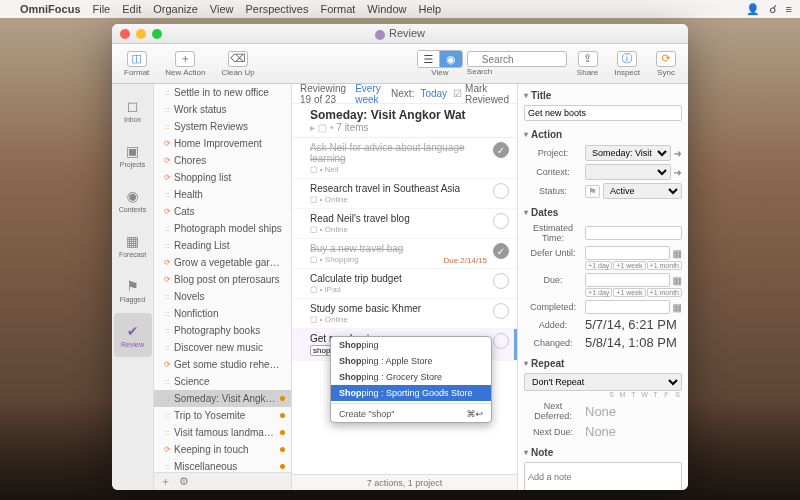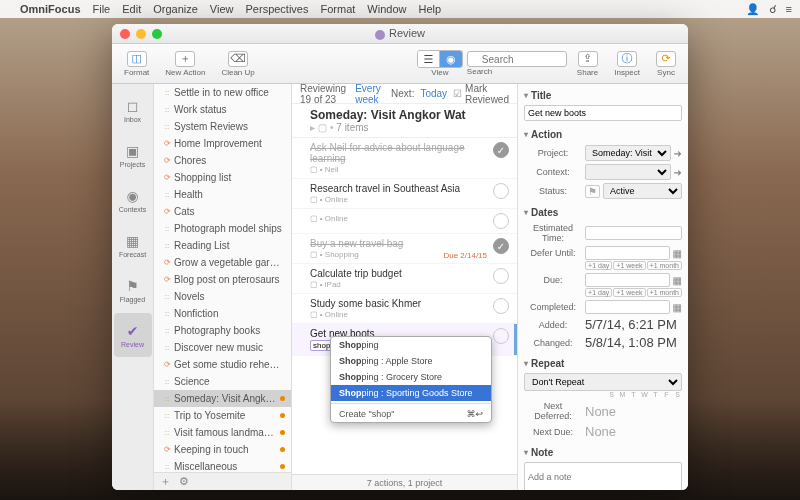--- a/index.html
+++ b/index.html
@@ -316,20 +316,21 @@
           </div>
           <div class="task">
             <div class="tc">
               <div class="tt ">Research travel in Southeast Asia</div>
               <div class="tm">▢ • Online</div>
             </div>
             <div class="circle "></div>
           </div>
           <div class="task">
             <div class="tc">
+              <div class="tt ">Read Neil's travel blog</div>
               <div class="tm">▢ • Online</div>
             </div>
             <div class="circle "></div>
           </div>
           <div class="task">
             <div class="tc">
               <div class="tt done">Buy a new travel bag</div>
               <div class="tm">▢ • Shopping</div>
             </div>
             <span class="duelbl">Due 2/14/15</span>

